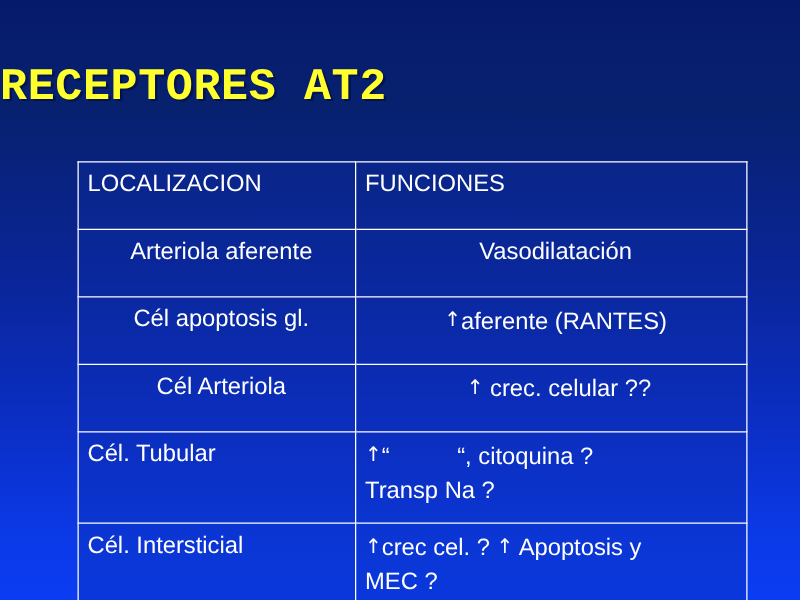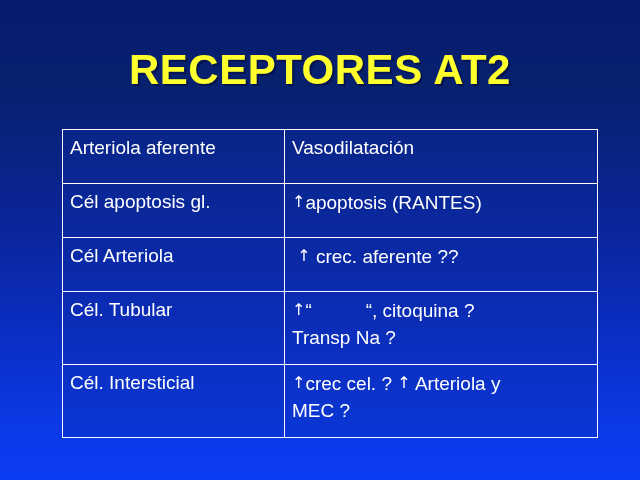--- a/index.html
+++ b/index.html
@@ -24,25 +24,24 @@
         #0b2ec4 70%,
         #0b3ae8 90%,
         #0a3cf2 100%);
     overflow: hidden;
   }
   #title {
     position: absolute;
     left: 0;
     top: 48px;
     width: 640px;
-    text-align: center;
     color: #ffff2e;
-    font-family: Liberation Sans, sans-serif;
+    font-family: Liberation Mono, monospace;
     font-weight: bold;
-    font-size: 42px;
+    font-size: 36px;
     letter-spacing: 0.5px;
     line-height: 44px;
     text-shadow: 2px 2px 0 #04134d;
     white-space: nowrap;
   }
   #table {
     position: absolute;
     left: 62px;
     top: 129px;
     width: 521px;
@@ -58,59 +57,63 @@
     line-height: 27px;
     color: #ffffff;
     font-family: "Liberation Sans", sans-serif;
   }
   #table td.col-loc { width: 214px; }
   #table td.col-fun { width: 305px; }
   .hdr-row td {
     color: #f2f24a;
     height: 45px;
   }
-  .body-row td { height: 45px; }
+  .body-row td { height: 45px; text-align: center; }
   .tall-row td { height: 64px; margin-top: 28px; }
   .arrow {
     font-family: "DejaVu Sans", sans-serif;
     font-size: 16px;
     vertical-align: 2px;
   }
   .wide-gap { display: inline-block; width: 54px; }
 </style>
 </head>
 <body>
 
 <div id="slide">
 
   <div id="title">RECEPTORES AT2</div>
 
   <table id="table">
     <tbody>
+      <tr class="hdr-row">
+        <td class="col-loc">LOCALIZACION</td>
+        <td class="col-fun">FUNCIONES</td>
+      </tr>
 
       <tr class="body-row">
         <td class="col-loc">Arteriola aferente</td>
         <td class="col-fun"><span>Vasodilatación</span></td>
       </tr>
 
       <tr class="body-row">
         <td class="col-loc">Cél apoptosis gl.</td>
-        <td class="col-fun"><span class="arrow">↑</span><span>apoptosis (RANTES)</span></td>
+        <td class="col-fun"><span class="arrow">↑</span><span>aferente (RANTES)</span></td>
       </tr>
 
       <tr class="body-row">
         <td class="col-loc">Cél Arteriola</td>
-        <td class="col-fun">&nbsp;<span class="arrow">↑</span> <span>crec. aferente ??</span></td>
+        <td class="col-fun">&nbsp;<span class="arrow">↑</span> <span>crec. celular ??</span></td>
       </tr>
 
       <tr class="tall-row">
         <td class="col-loc">Cél. Tubular</td>
         <td class="col-fun"><span class="arrow">↑</span><span>“</span><span class="wide-gap"></span><span>“</span><span>,  citoquina ?</span><br><span>Transp Na ?</span></td>
       </tr>
 
       <tr class="tall-row">
         <td class="col-loc">Cél. Intersticial</td>
-        <td class="col-fun"><span class="arrow">↑</span><span>crec cel. ?</span> <span class="arrow">↑</span> <span>Arteriola y</span><br><span>MEC ?</span></td>
+        <td class="col-fun"><span class="arrow">↑</span><span>crec cel. ?</span> <span class="arrow">↑</span> <span>Apoptosis y</span><br><span>MEC ?</span></td>
       </tr>
     </tbody>
   </table>
 
 </div>
 
 </body></html>

